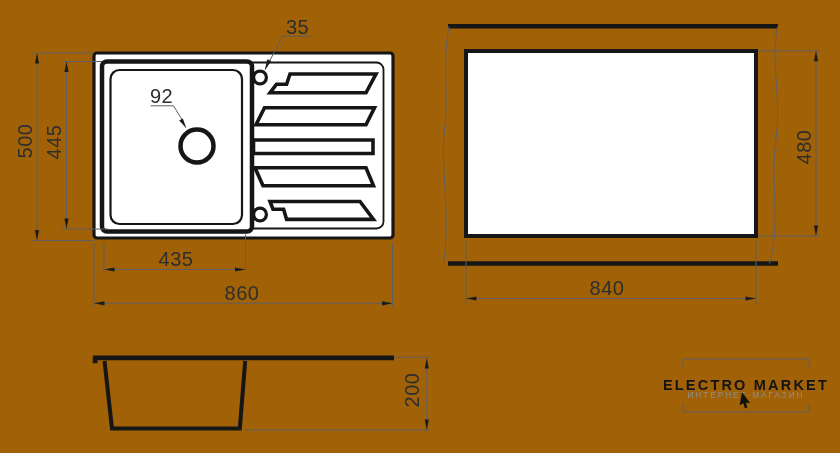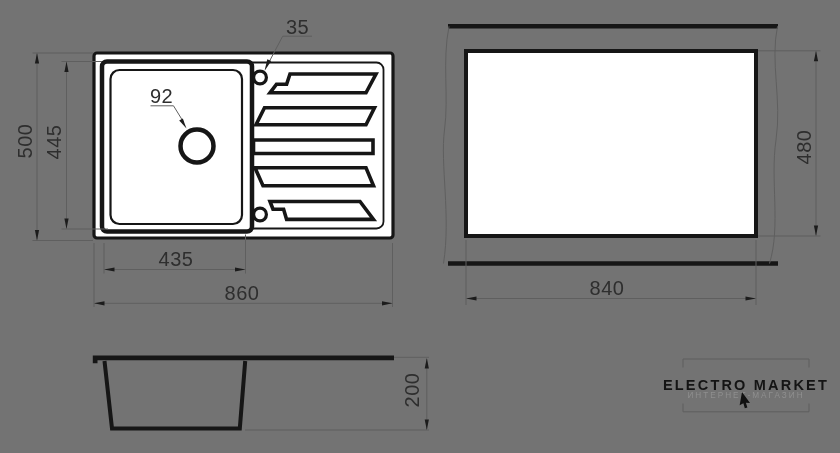--- a/index.html
+++ b/index.html
@@ -1,17 +1,17 @@
 <!DOCTYPE html>
 <html><head>
 <meta charset="utf-8">
 <style>
   html,body{margin:0;padding:0;background:#fff;}
   #stage{
-    position:relative;width:840px;height:453px;background:#737373;
+    position:relative;width:840px;height:453px;background:#a16207;
     font-family:"Liberation Sans", sans-serif;overflow:hidden;
   }
   svg{display:block}
   .thick{stroke:#161616;fill:none;stroke-linejoin:miter;}
   .white-fill{fill:#ffffff;}
   .thin{stroke:#5f5f5f;stroke-width:1;fill:none;}
   .arrow{fill:#1c1c1c;stroke:none;}
   .dimtext{
     font-family:"Liberation Sans", sans-serif;
     font-size:20px;fill:#2e2e2e;letter-spacing:0.5px;

